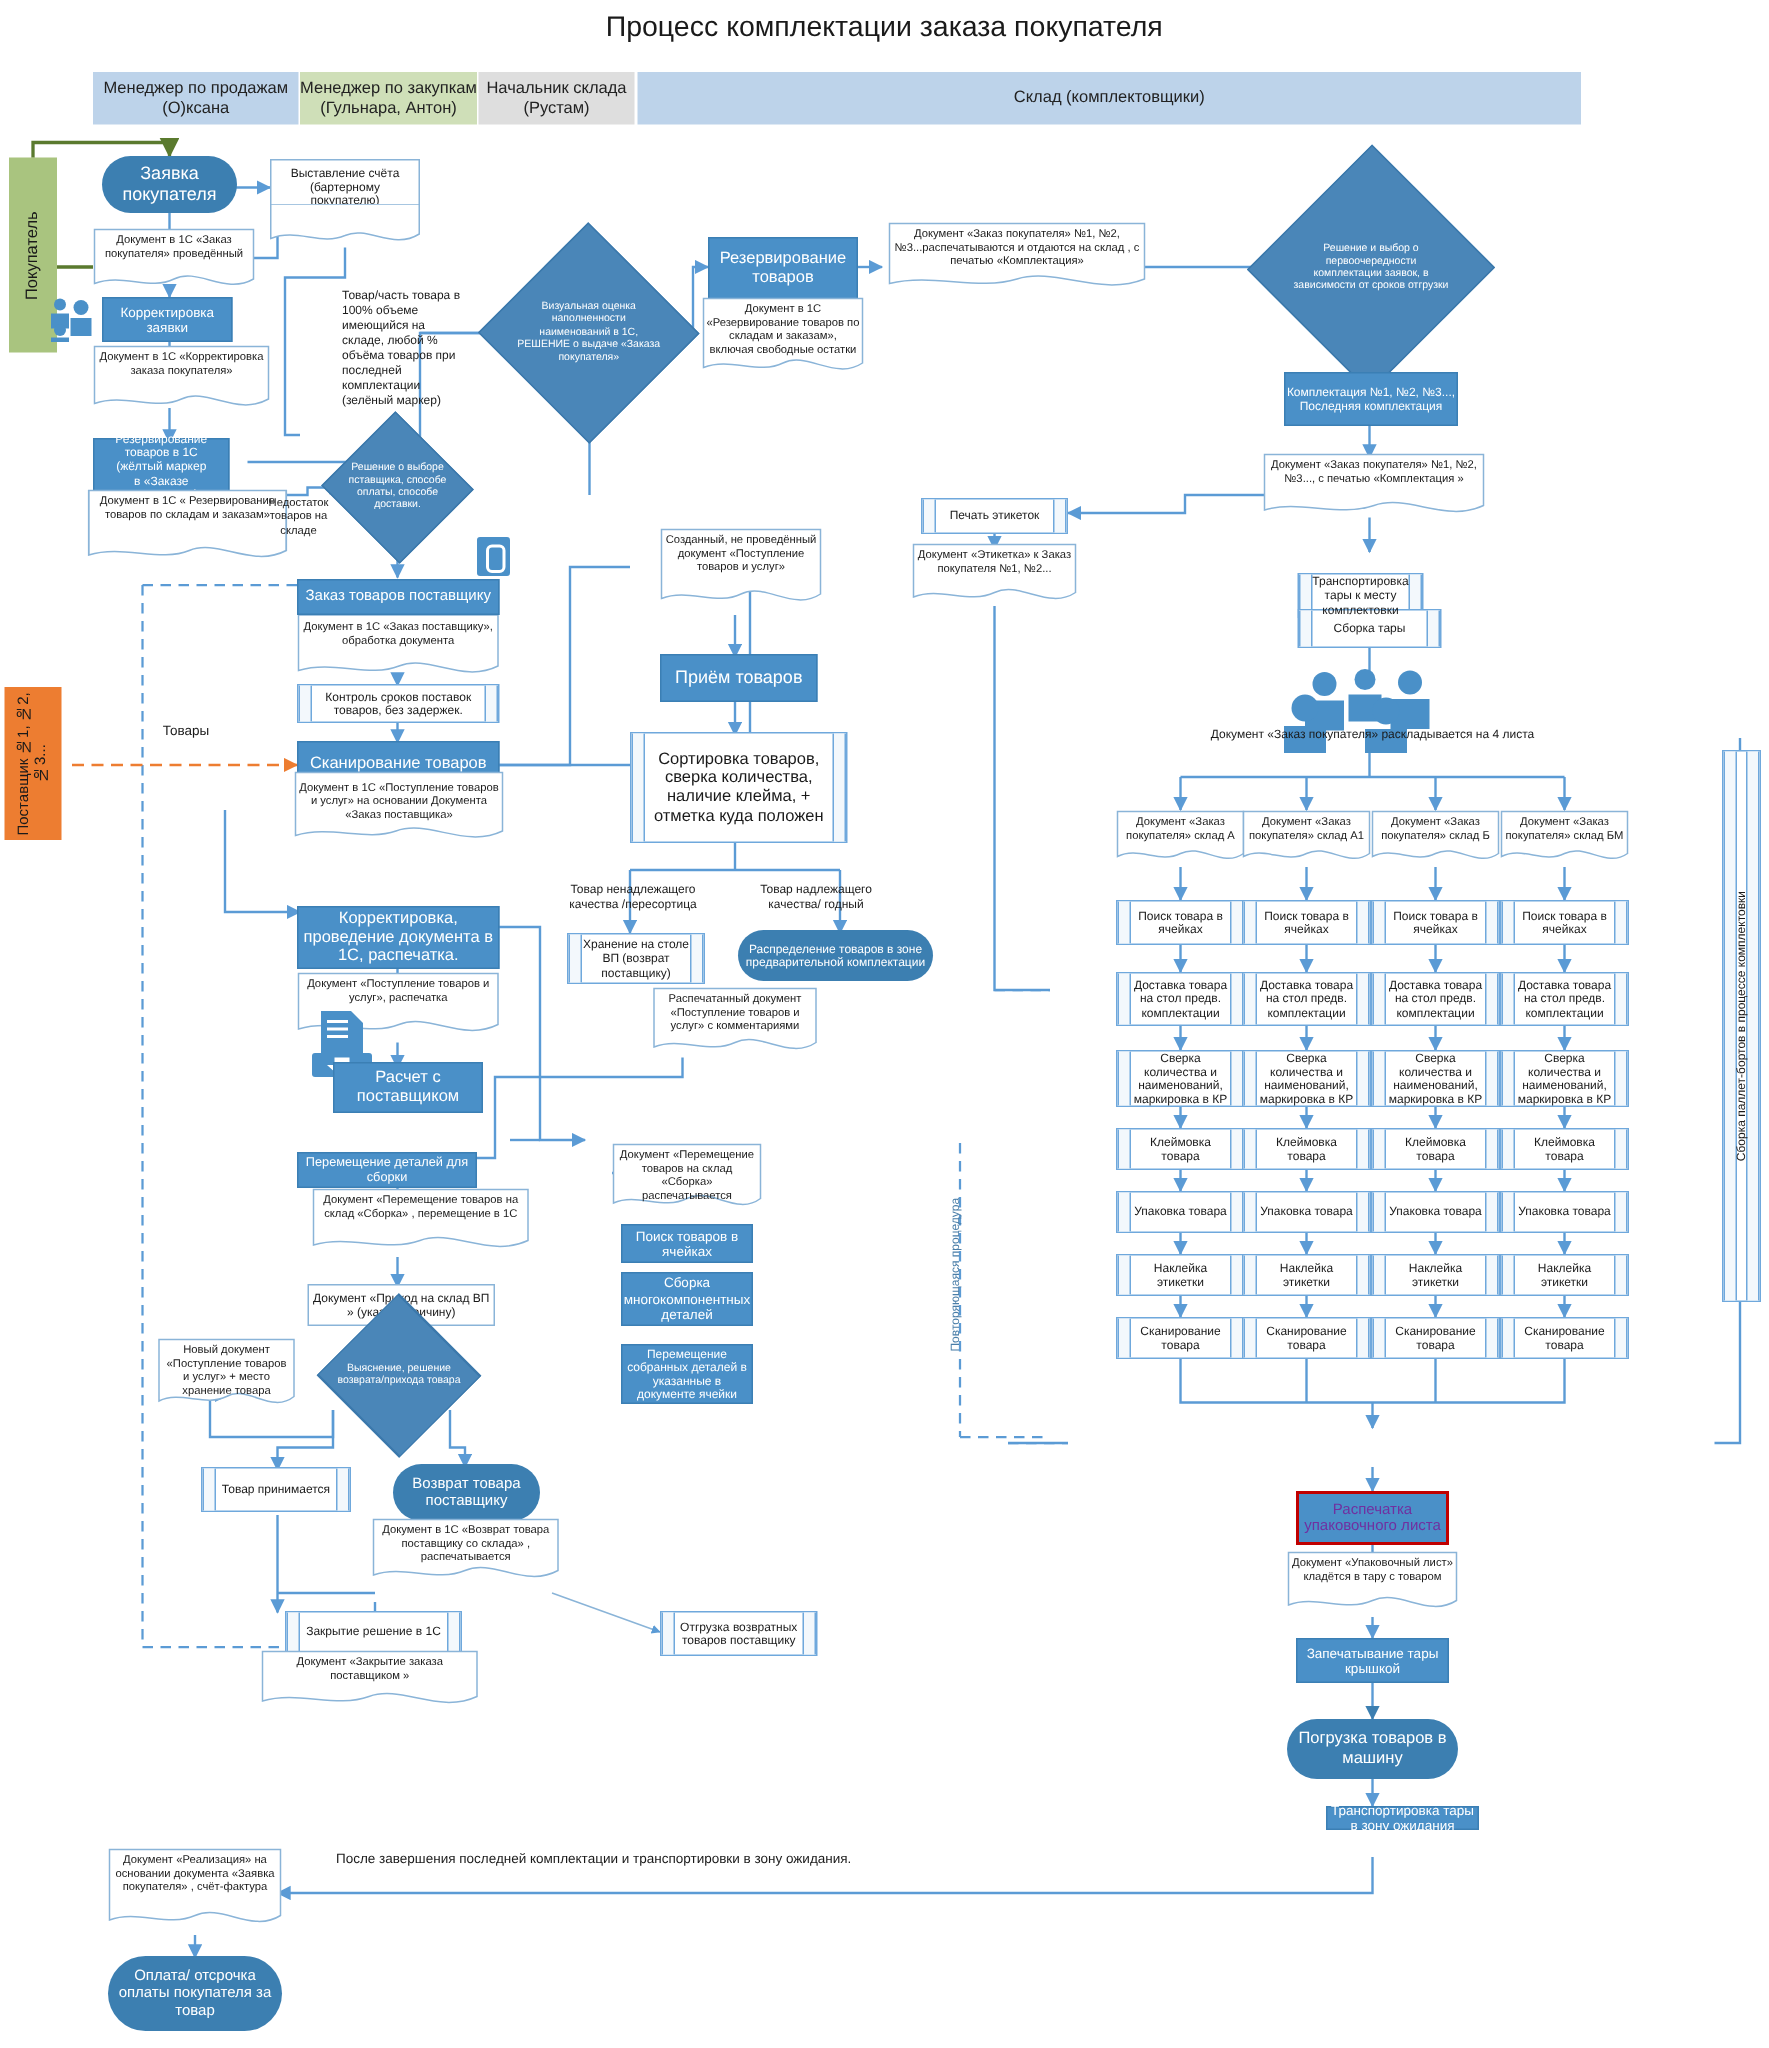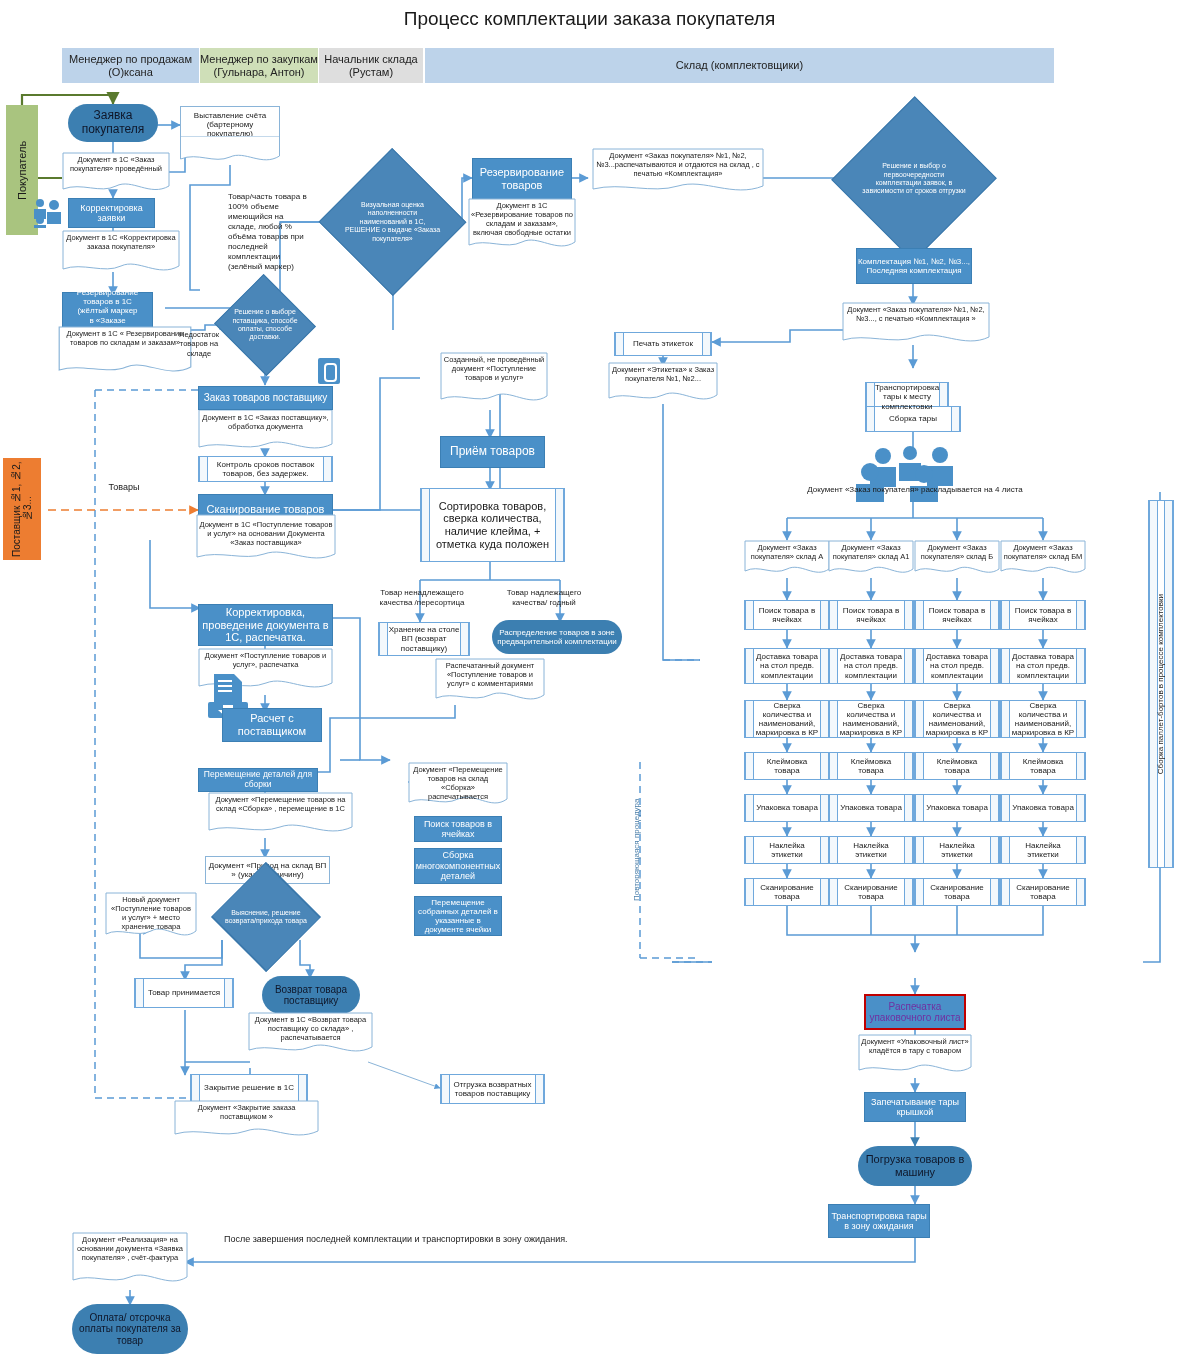--- a/index.html
+++ b/index.html
@@ -16,21 +16,21 @@
 
   
   .vlabel{writing-mode:vertical-rl;transform:rotate(180deg);font-size:11px;}
   .pool-green{background:#a9c47f;color:#1a1a1a;}
   .pool-orange{background:#ed7d31;color:#1a1a1a;font-size:10px;}
 
   
   .proc{background:#4a90c8;color:#fff;font-size:9px;border:1px solid #3b7fb4;}
   .proc.big{font-size:12px;}
   .proc.mid{font-size:11px;}
-  .term{background:#3c7fb1;color:#0f172a;border-radius:999px;font-size:12px;}
+  .term{background:#3c7fb1;color:#ffffff;border-radius:999px;font-size:12px;}
   .term.sm{font-size:9px;}
   .diamond-wrap{position:absolute;}
   .diamond{position:absolute;inset:0;background:#4a86b8;transform:rotate(45deg);border:1px solid #3b78ab;}
   .diamond-txt{position:absolute;inset:0;display:flex;align-items:center;justify-content:center;text-align:center;color:#fff;font-size:7px;line-height:1.2;padding:4px;box-sizing:border-box;}
   .predef{background:#fff;border:1px solid #6fa8dc;font-size:8px;color:#1a1a1a;}
   .predef::before,.predef::after{content:"";position:absolute;top:0;bottom:0;width:7px;border-left:1px solid #6fa8dc;border-right:1px solid #6fa8dc;background:#f3f8fc;}
   .predef::before{left:0;}
   .predef::after{right:0;}
   .predef span{position:relative;z-index:2;padding:0 9px;}
   .plainbox{background:#fff;border:1px solid #8ab4d8;font-size:8px;}
@@ -697,21 +697,21 @@
           <path d="M1,1 H113 V33 C94,45 75,25 57,33 C39,41 19,29 1,36 Z" fill="#fff" stroke="#8ab4d8" stroke-width="1"></path>
         </svg>
       </div>
     <div class="doctxt">Документ «Упаковочный лист» кладётся в тару с товаром</div>
   </div>
 
   <div class="t proc" style="left:864px;top:1092px;width:102px;height:30px;">Запечатывание тары крышкой</div>
 
   <div class="t term" style="left:858px;top:1146px;width:114px;height:40px;font-size:11px;">Погрузка товаров в машину</div>
 
-  <div class="t proc" style="left:828px;top:1204px;width:102px;height:34px;">Транспортировка тары в зону ожидания</div>
+  <div class="t proc" style="left:884px;top:1204px;width:102px;height:16px;">Транспортировка тары в зону ожидания</div>
 
   <div class="note l" style="left:224px;top:1234px;width:420px;font-size:9px;">После завершения последней комплектации и транспортировки в зону ожидания.</div>
 
   <div class="doc" style="left:72px;top:1232px;width:116px;height:58px;">
     <div class="docbg">
         <svg viewBox="0 0 116 58" preserveAspectRatio="none">
           <path d="M1,1 H115 V45 C96,57 76,37 58,45 C40,53 20,41 1,48 Z" fill="#fff" stroke="#8ab4d8" stroke-width="1"></path>
         </svg>
       </div>
     <div class="doctxt">Документ «Реализация» на основании документа «Заявка покупателя» , счёт-фактура</div>

